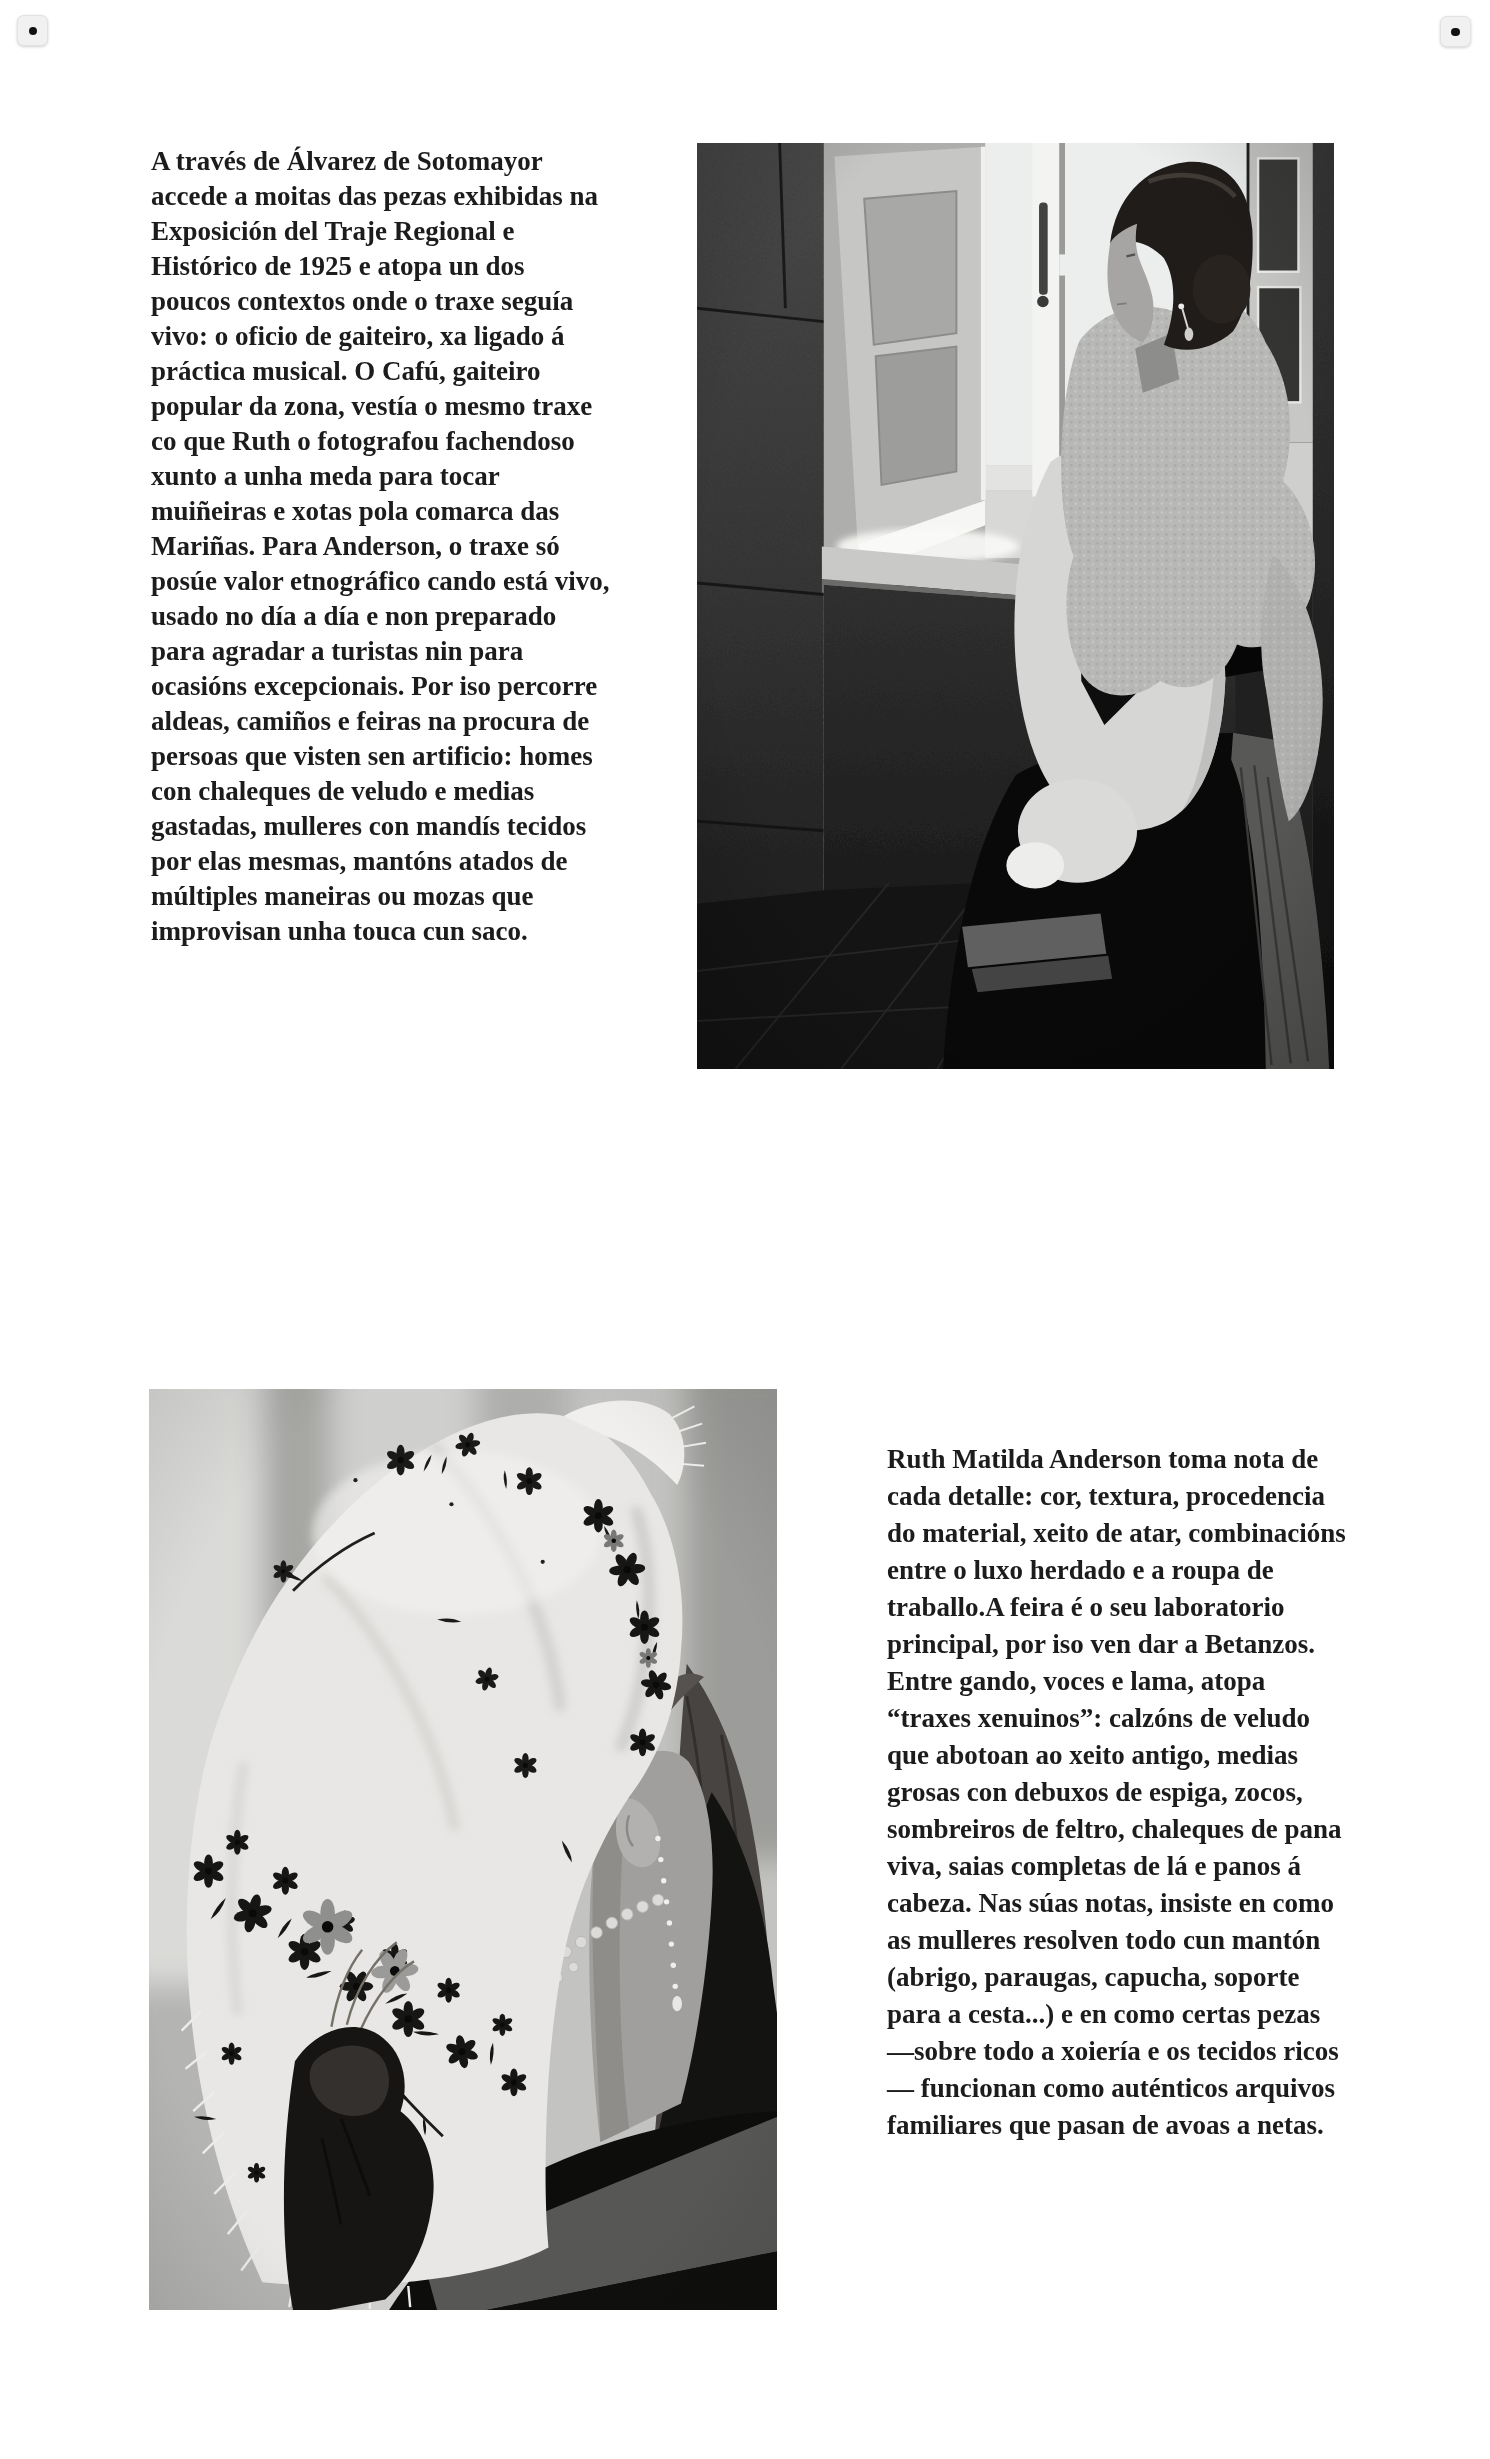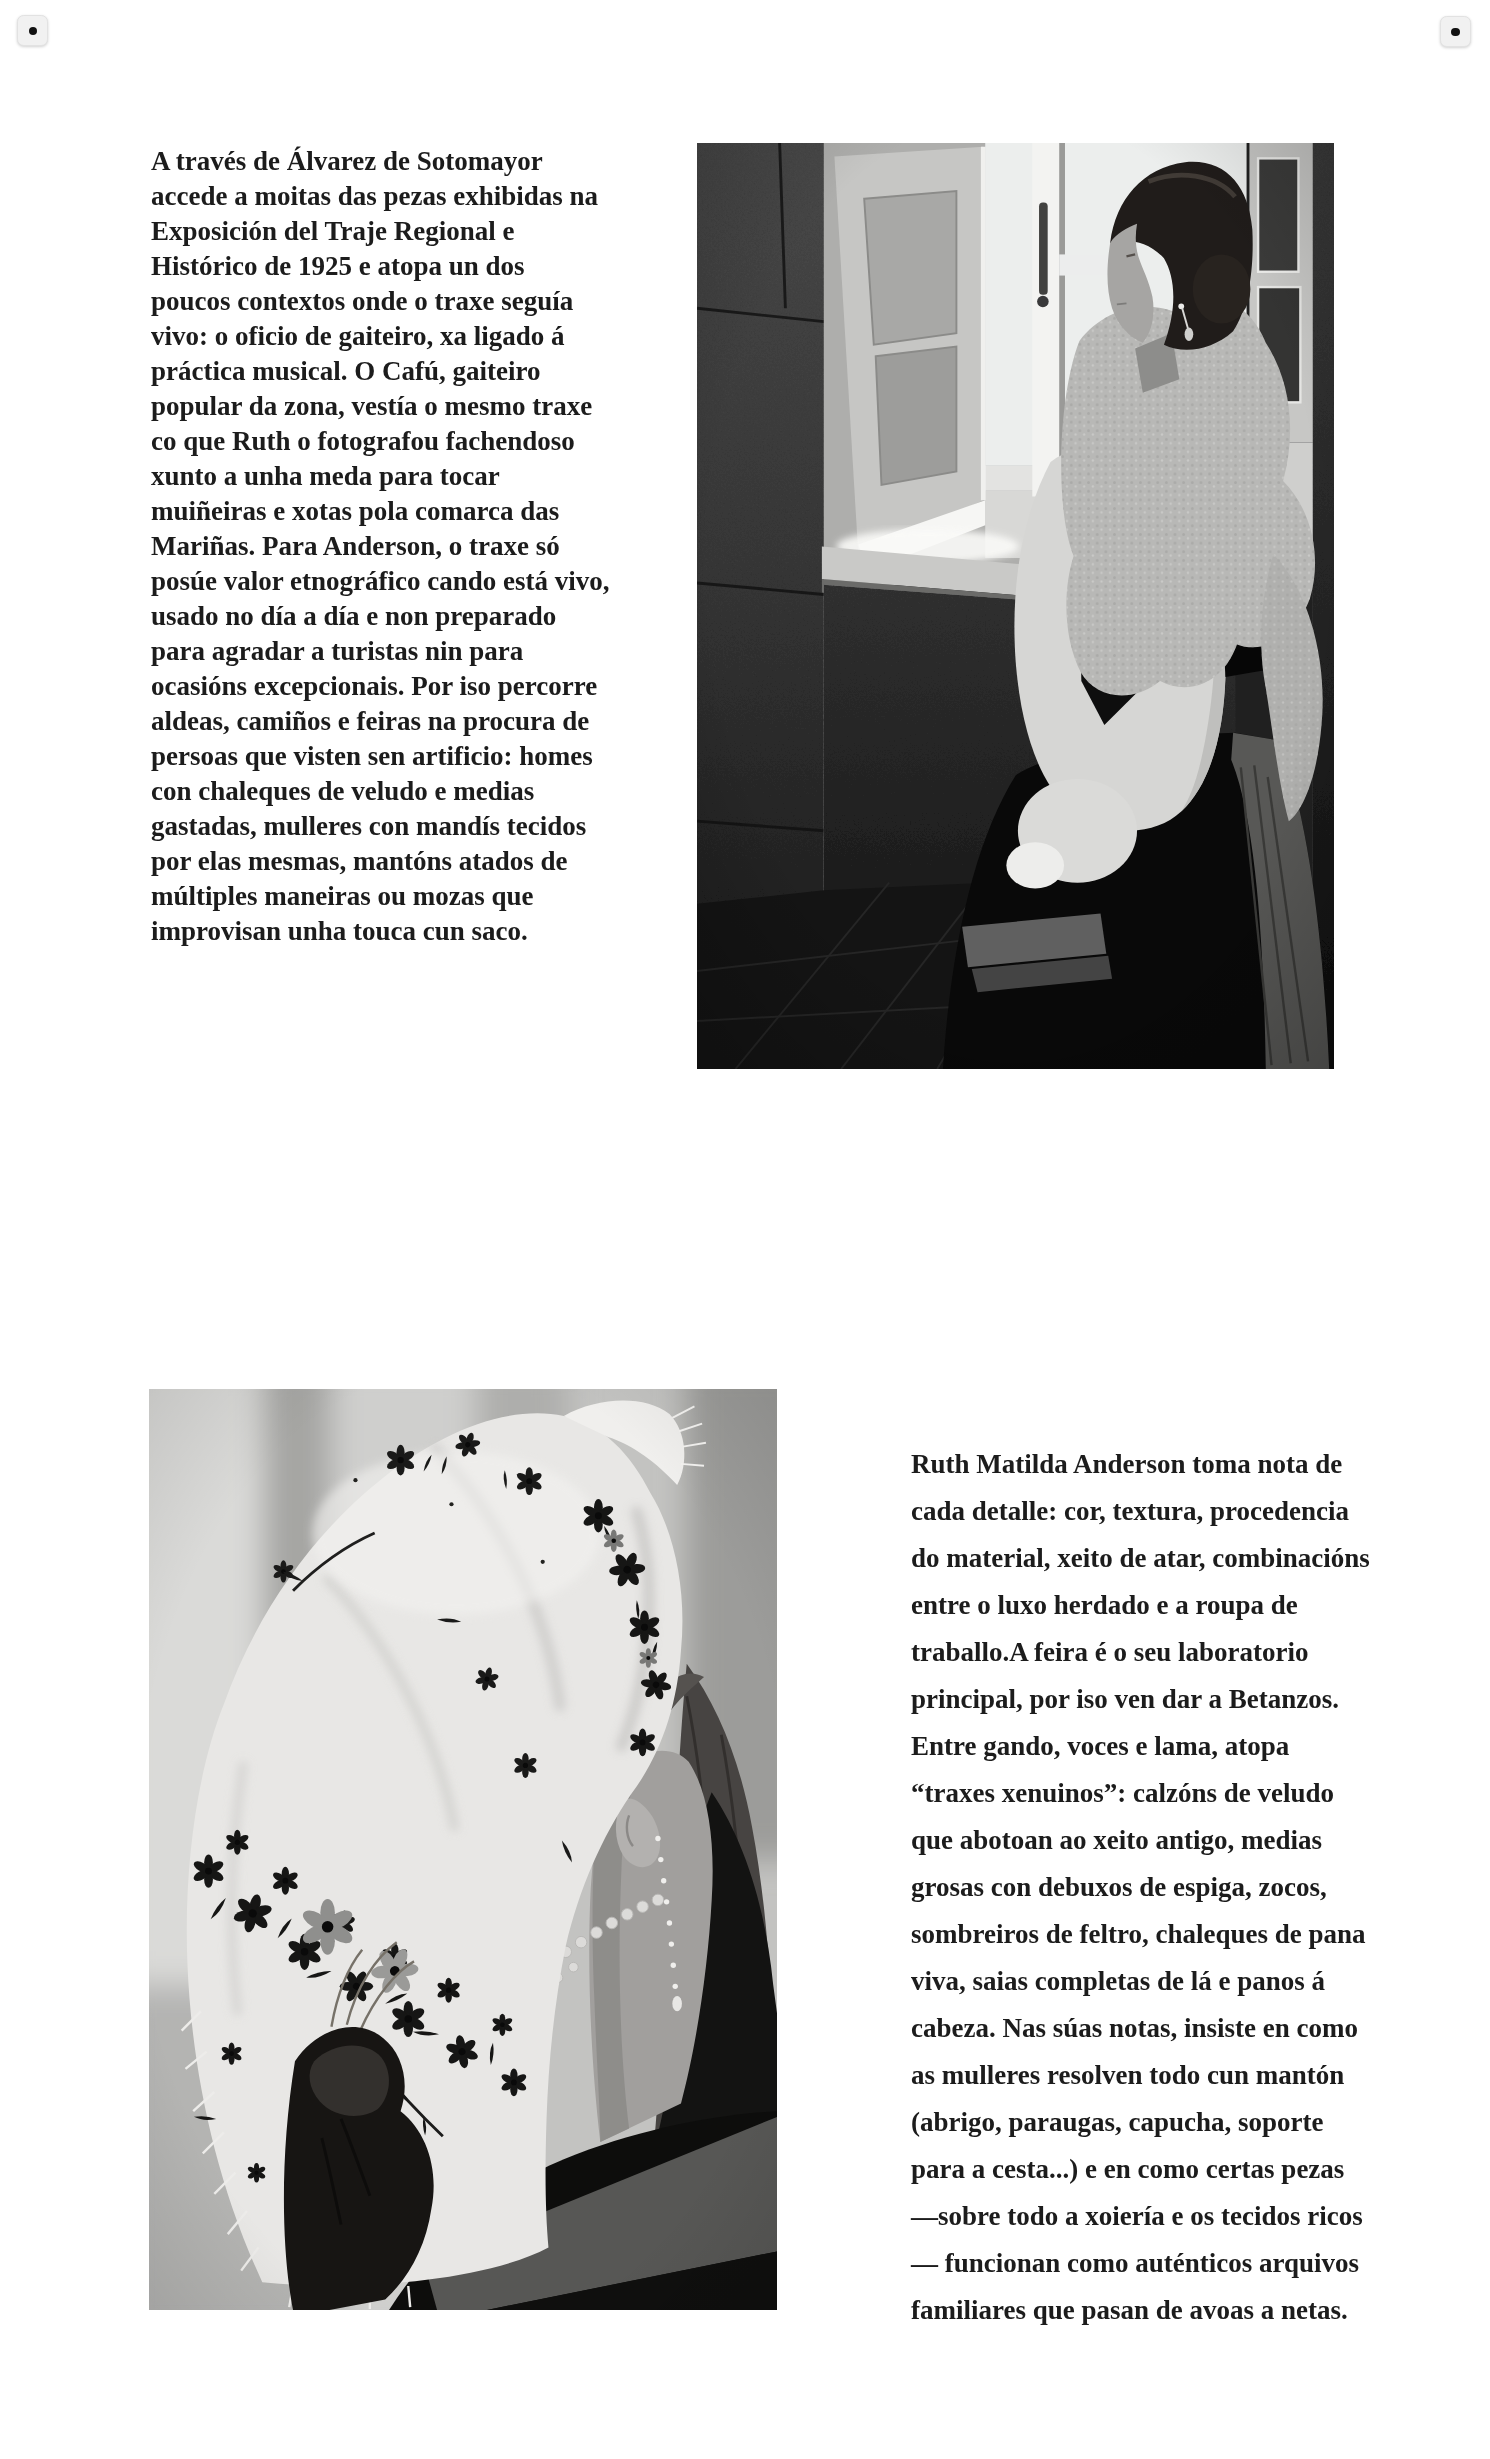--- a/index.html
+++ b/index.html
@@ -33,21 +33,21 @@
   .para{
     position:absolute;
     font-size:27px;
     line-height:35px;
     font-weight:600;
     color:#1c1c1c;
     margin:0;
     text-align:left;
   }
   .para-1{left:151px;top:144px;width:459px;}
-  .para-2{left:887px;top:1441px;width:463px;line-height:47px;margin-left:24px;}
+  .para-2{left:887px;top:1441px;width:463px;line-height:37px;}
   
   .photo{position:absolute;overflow:hidden;background:#2a2a2a;}
   .photo-1{left:697px;top:143px;width:637px;height:926px;}
   .photo-2{left:149px;top:1389px;width:628px;height:921px;}
   .photo svg{display:block;width:100%;height:100%;}
 </style>
 </head>
 <body>
 
 <div class="canvas">

